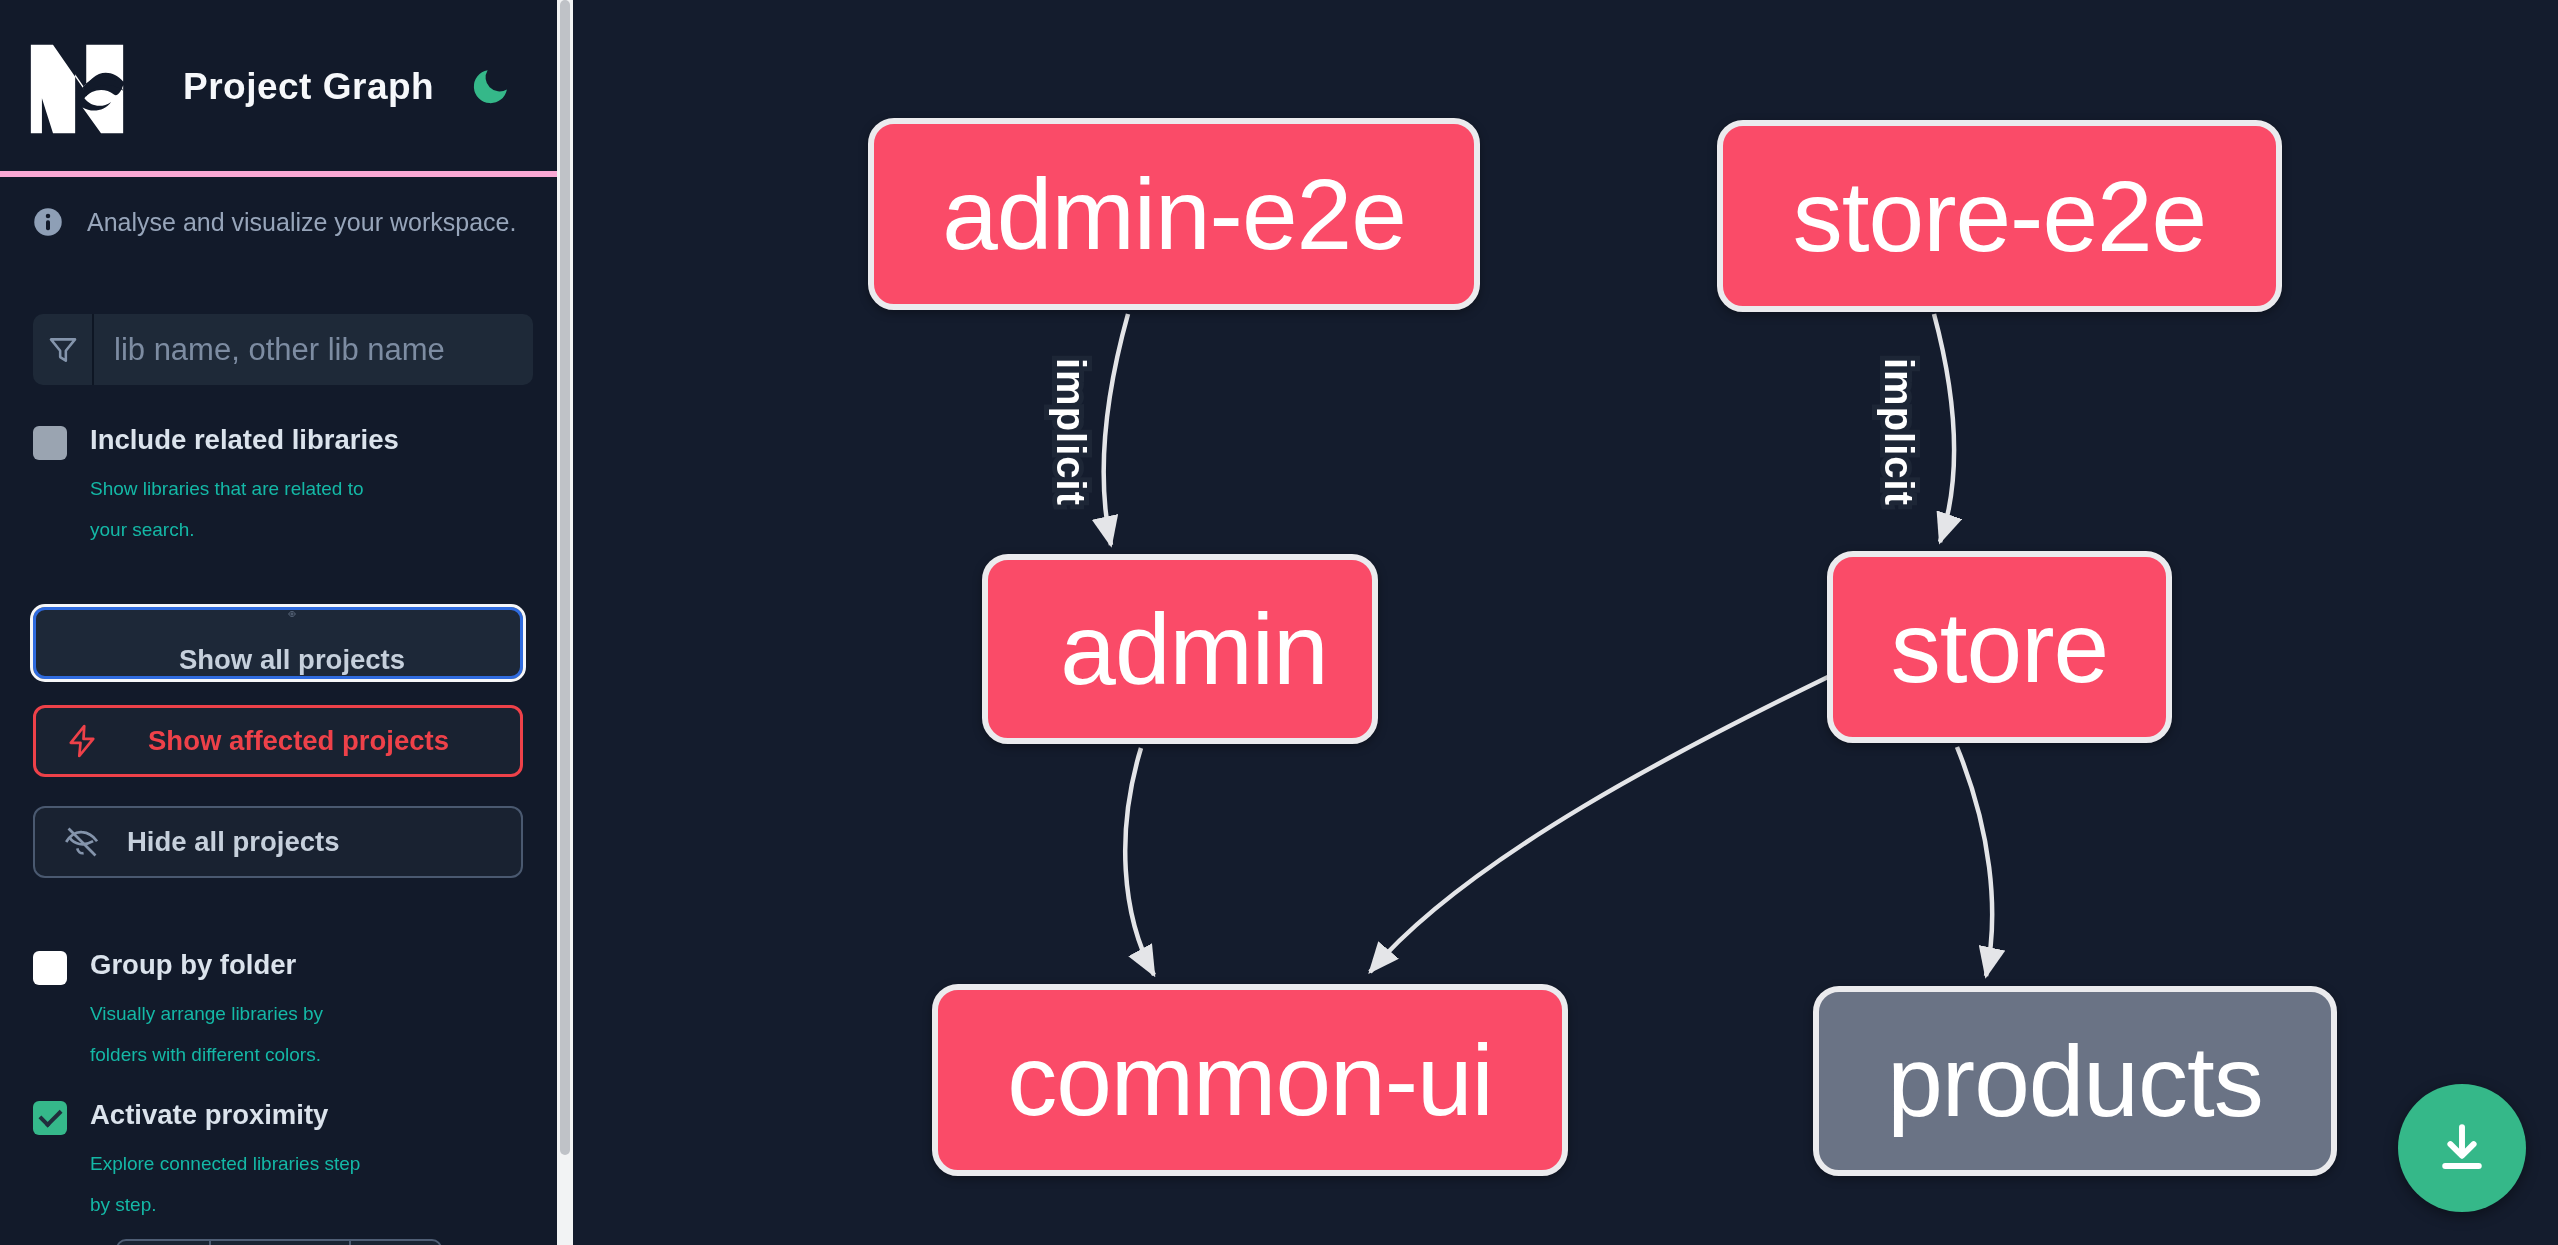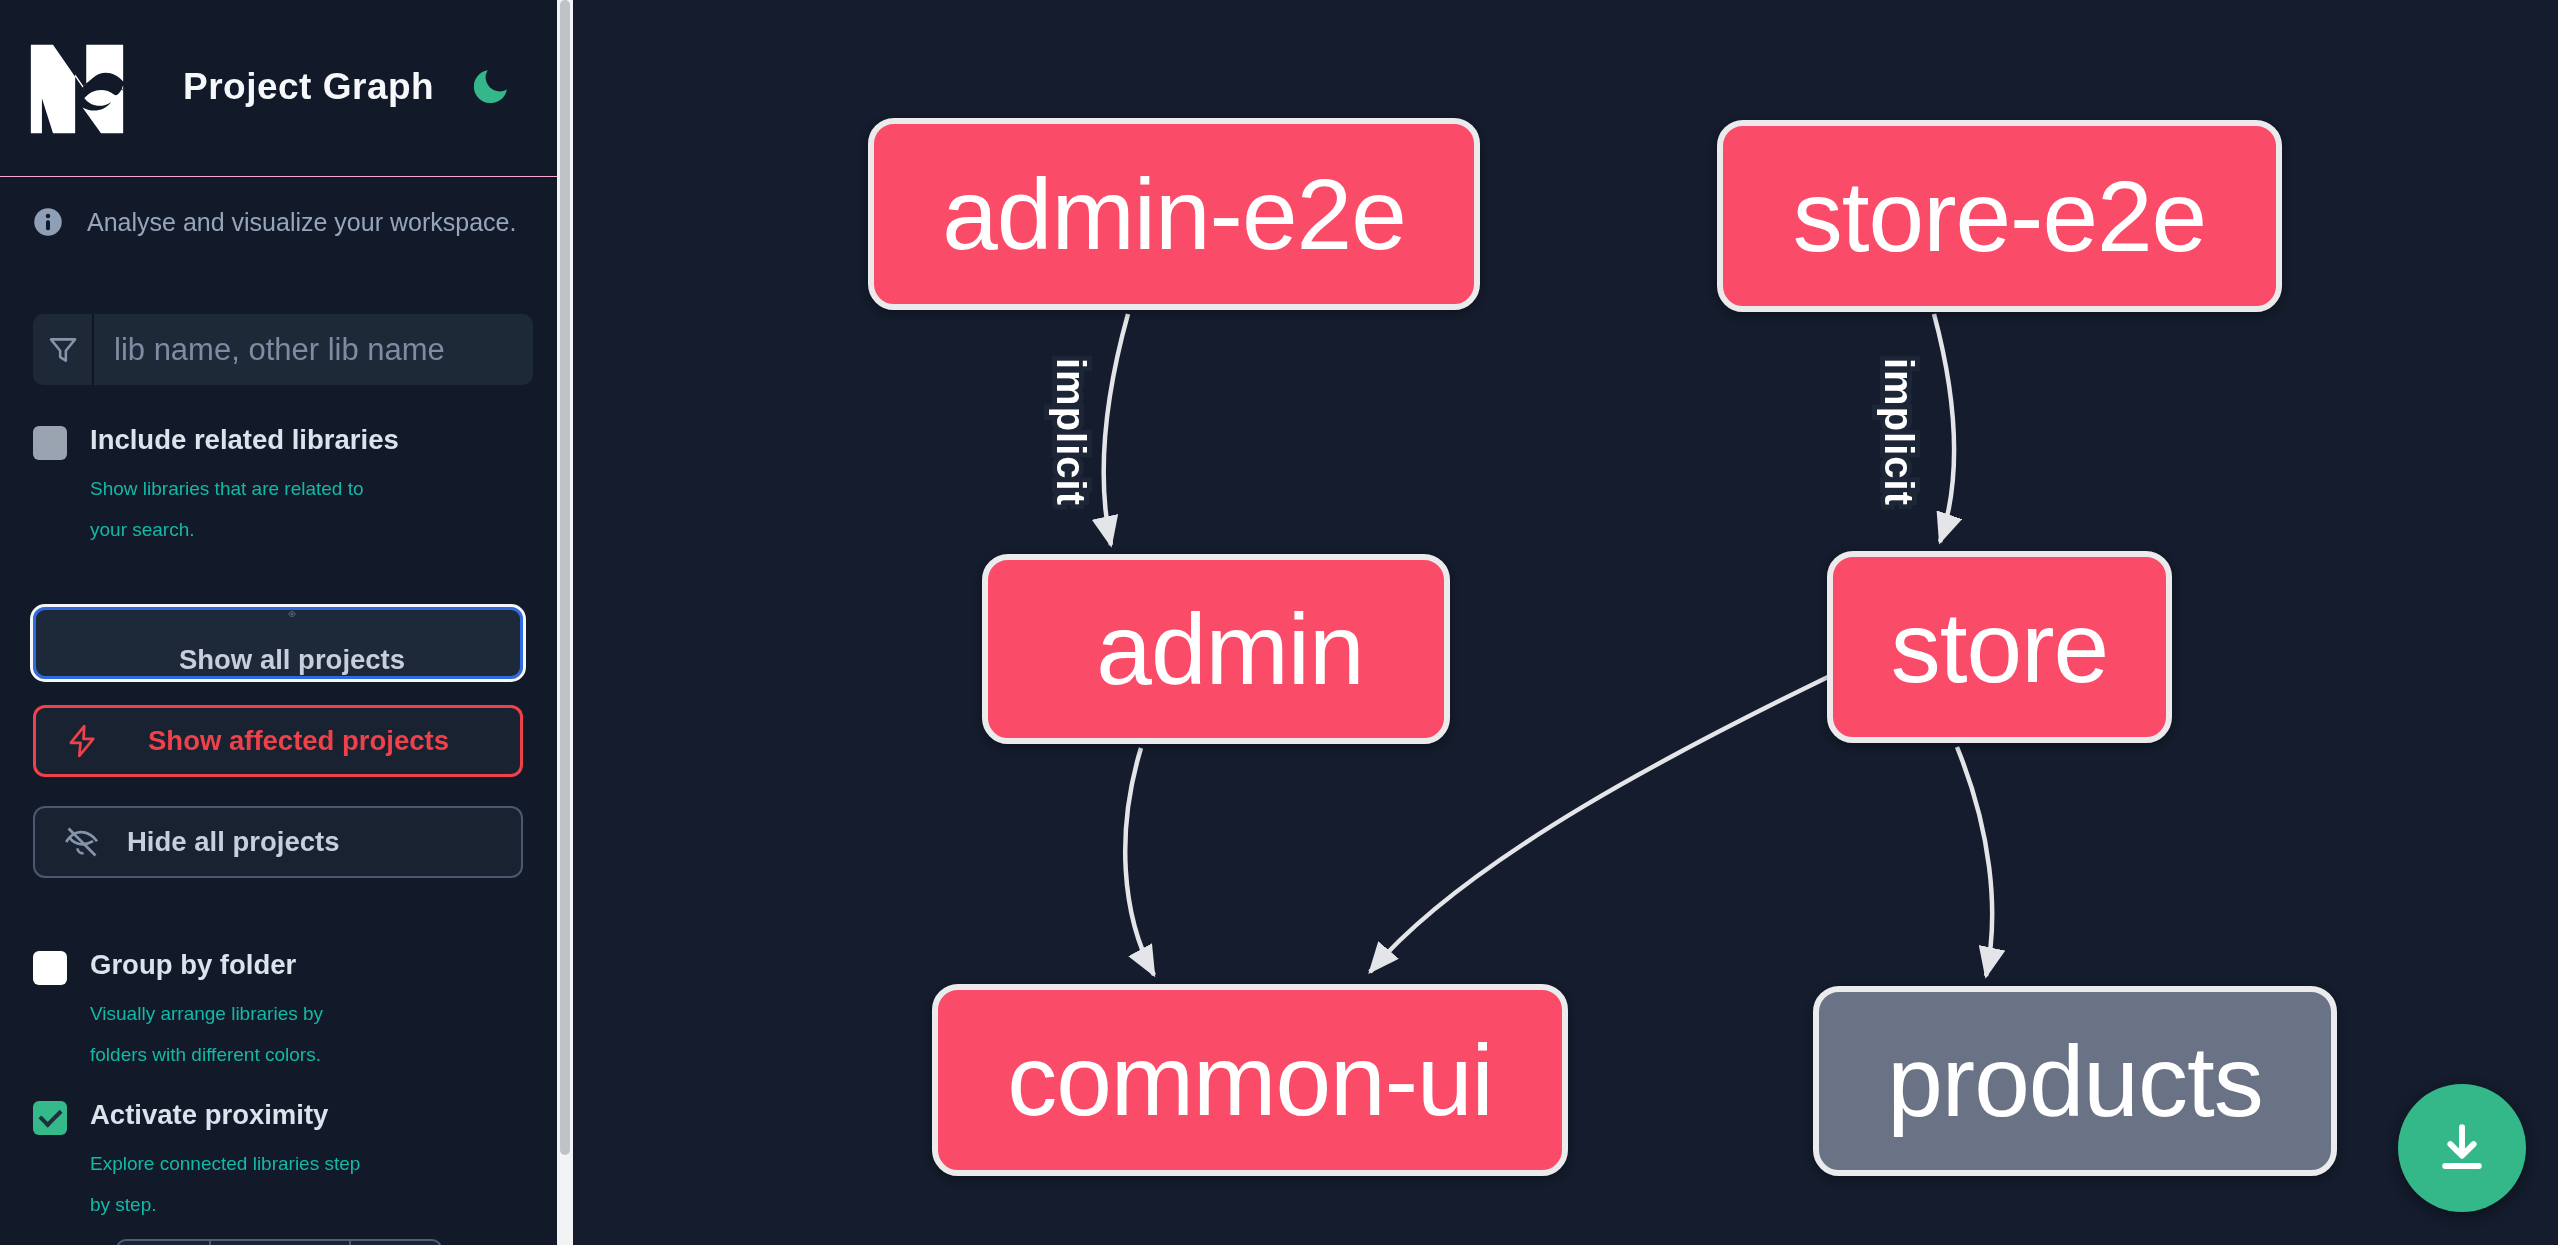--- a/index.html
+++ b/index.html
@@ -1,21 +1,21 @@
 <!DOCTYPE html>
 <html><head>
 <meta charset="utf-8">
 <style>
   * { margin:0; padding:0; box-sizing:border-box; }
   html,body { width:2558px; height:1245px; overflow:hidden; }
   body { font-family:"Liberation Sans", sans-serif; background:#141c2d; position:relative; }
 
   
   .sidebar { position:absolute; left:0; top:0; width:557px; height:1245px; background:#121a2a; }
-  .sb-header { position:absolute; left:0; top:0; width:557px; height:177px; border-bottom:1px solid #f9a8d4; }
+  .sb-header { position:absolute; left:0; top:0; width:557px; height:177px; border-bottom:6px solid #f9a8d4; }
   .logo { position:absolute; left:29px; top:44px; width:96px; height:90px; }
   .app-title { position:absolute; left:183px; top:66px; font-size:37px; font-weight:700; color:#f6f8fb; letter-spacing:.5px; }
   .theme-btn { position:absolute; left:468px; top:62px; width:48px; height:48px; background:none; border:none; cursor:pointer; }
 
   .info-row { position:absolute; left:33px; top:207px; width:500px; display:flex; align-items:center; gap:24px; }
   .info-ico { width:30px; height:30px; flex:0 0 30px; }
   .info-text { color:#97a5ba; font-size:25px; }
 
   .search { position:absolute; left:33px; top:314px; width:500px; height:71px; background:#1e2938; border-radius:10px; display:flex; align-items:stretch; overflow:hidden; }
   .search .icon-cell { width:64px; display:flex; align-items:center; justify-content:center; border-right:2px solid #0e1624; }
@@ -164,21 +164,21 @@
     <path d="M1141 748 C1116 830 1121 915 1154 975" marker-end="url(#arr)"></path>
     <path d="M1830 676 C1688 745 1468 856 1370 972" marker-end="url(#arr)"></path>
     <path d="M1957 747 C1990 828 2000 910 1986 976" marker-end="url(#arr)"></path>
   </g>
   <text class="edge-label" transform="translate(1068 432) rotate(90)" text-anchor="middle" dominant-baseline="middle">implicit</text>
   <text class="edge-label" transform="translate(1896 432) rotate(90)" text-anchor="middle" dominant-baseline="middle">implicit</text>
 </svg>
 
 <div class="node pink" style="left:868px;  top:118px; width:612px; height:192px;">admin-e2e</div>
 <div class="node pink" style="left:1717px; top:120px; width:565px; height:192px;">store-e2e</div>
-<div class="node pink" style="left:982px;  top:554px; width:468px; height:190px;padding-left:28px;">admin</div>
+<div class="node pink" style="left:982px;  top:554px; width:396px; height:190px;padding-left:28px;">admin</div>
 <div class="node pink" style="left:1827px; top:551px; width:345px; height:192px;">store</div>
 <div class="node pink" style="left:932px;  top:984px; width:636px; height:192px;">common-ui</div>
 <div class="node gray" style="left:1813px; top:986px; width:524px; height:190px;">products</div>
 
 <button class="fab">
   <svg viewBox="0 0 24 24" width="62" height="62" fill="none" stroke="#ffffff" stroke-width="2.3" stroke-linecap="round" stroke-linejoin="round">
     <path d="M12 4 V14.5"></path>
     <path d="M7.5 10.5 L12 15 L16.5 10.5"></path>
     <path d="M5.5 19 H18.5"></path>
   </svg>

